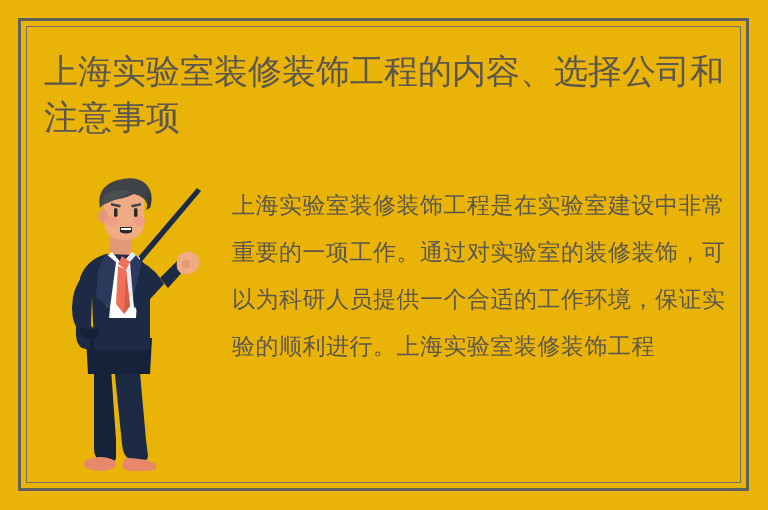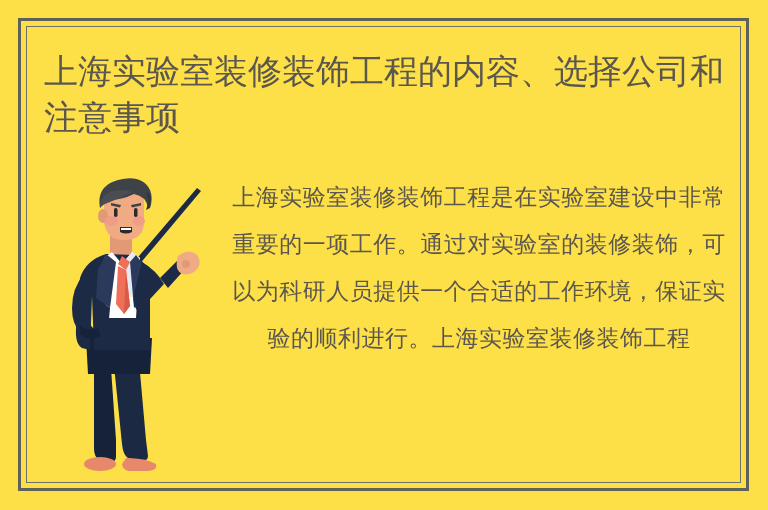--- a/index.html
+++ b/index.html
@@ -11,21 +11,21 @@
     height: 510px;
     background: #f3fcf7;
     font-family: "Liberation Sans", "DejaVu Sans", sans-serif;
     overflow: hidden;
   }
 
   .page {
     position: relative;
     width: 768px;
     height: 510px;
-    background: #fde047;
+    background: #eab308;
     box-sizing: border-box;
   }
 
   
   .frame-outer {
     position: absolute;
     left: 18px;
     top: 18px;
     width: 731px;
     height: 473px;
@@ -80,22 +80,21 @@
   }
 
   .body-text {
     flex: 1 1 auto;
     font-size: 23px;
     line-height: 47px;
     color: #5c574e;
     letter-spacing: 0.5px;
     padding-top: 4px;
     word-break: break-all;
-    margin: 0;
-    text-align: center;
+    margin: 8px;
   }
 
   .illus-svg {
     position: absolute;
     left: 16px;
     top: 8px;
   }
 </style>
 </head>
 <body>

